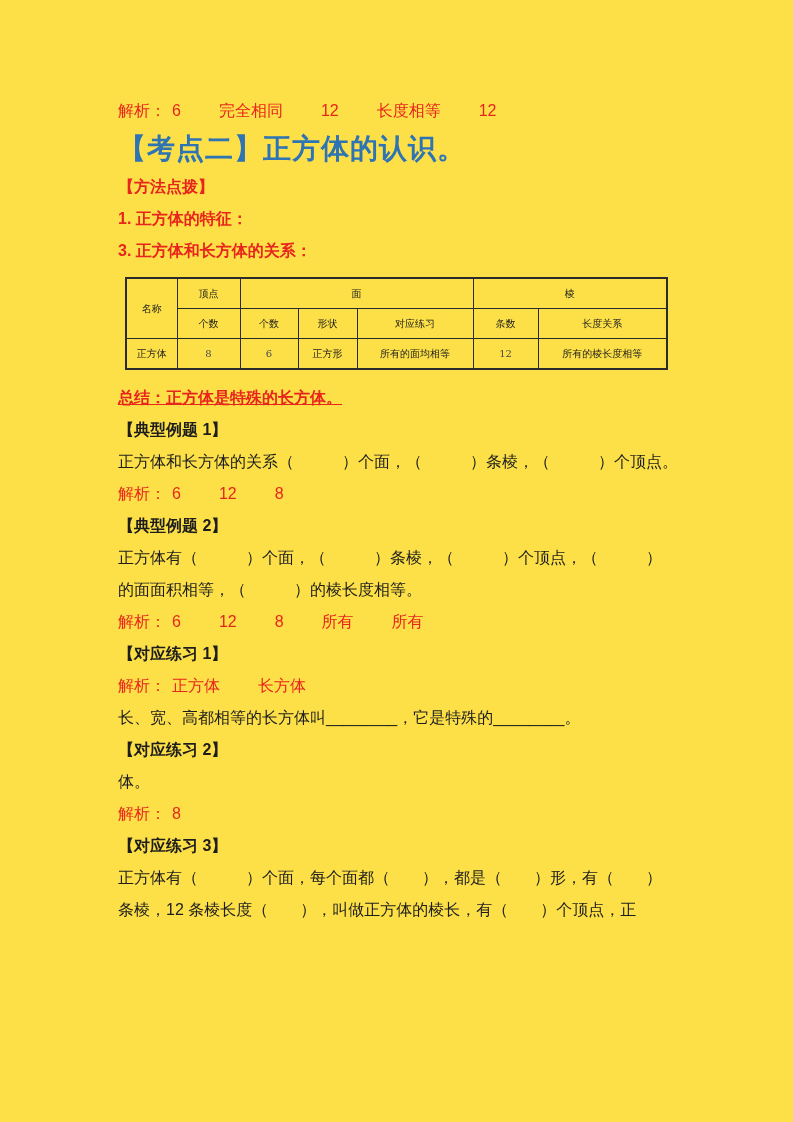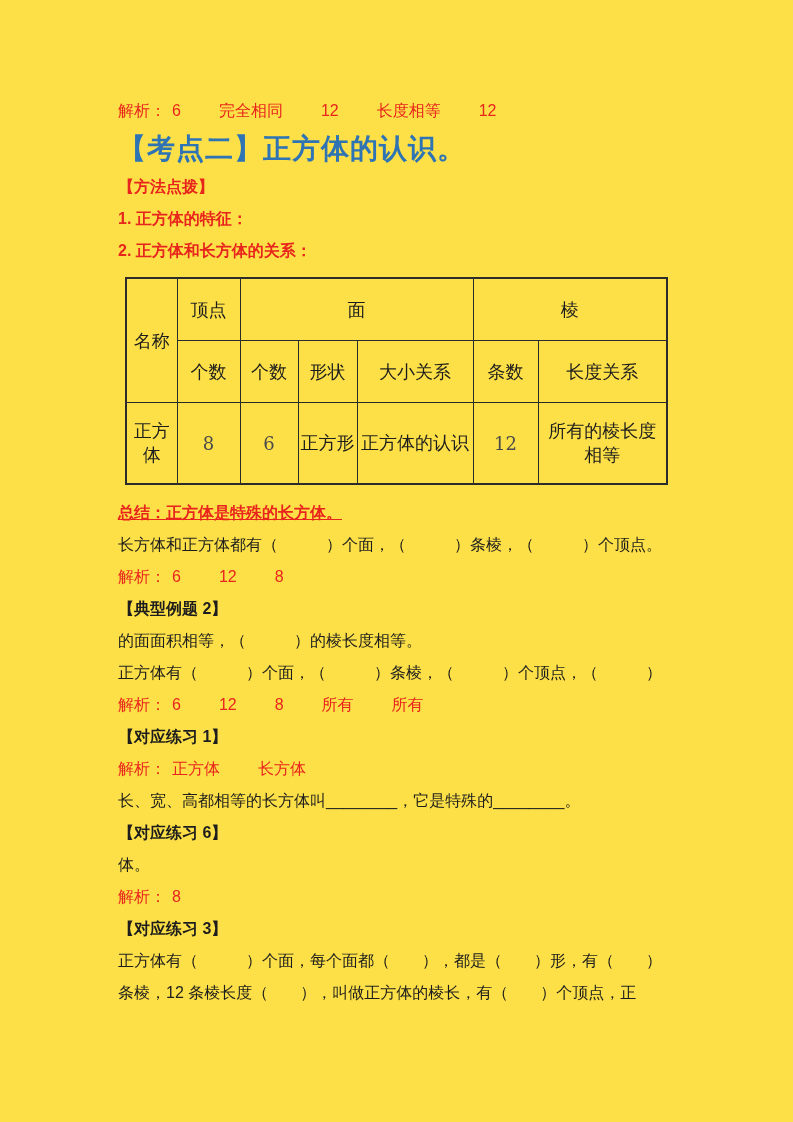--- a/index.html
+++ b/index.html
@@ -16,40 +16,40 @@
     white-space:nowrap;letter-spacing:1px;
   }
   .ans .item{margin-right:38px;}
   .ans .label{margin-right:6px;}
   table.cmp{
     border-collapse:collapse;table-layout:fixed;margin:10px 0 0 7px;
     border:2px solid #2b2b2b;
   }
   table.cmp td{
     border:1px solid #2b2b2b;text-align:center;vertical-align:middle;
-    font-size:18px;height:29px;padding:16px 2px;overflow:hidden;
+    font-size:10px;height:29px;padding:0 2px;overflow:hidden;
   }
   td.num{font-family:"DejaVu Serif","Liberation Serif",serif;color:#4a4a4a;font-size:13px;}
   .summary{margin-top:12px;text-decoration:underline;}
 </style>
 </head>
 <body>
 
 <div class="page">
   <div class="content">
 
     <div class="line red ans">
       <span class="label">解析：</span><span class="item">6</span><span class="item">完全相同</span><span class="item">12</span><span class="item">长度相等</span><span class="item">12</span>
     </div>
 
     <div class="kaodian">【考点二】正方体的认识。</div>
 
     <div class="line red bold">【方法点拨】</div>
     <div class="line red bold">1. 正方体的特征：</div>
-    <div class="line red bold">2. 正方体和长方体的关系：</div>
+    <div class="line red bold">3. 正方体和长方体的关系：</div>
 
     <table class="cmp">
       <colgroup>
         <col style="width:51px">
           <col style="width:63px">
           <col style="width:58px">
         <col style="width:59px">
           <col style="width:116px">
           <col style="width:65px">
           <col style="width:129px">
@@ -58,57 +58,58 @@
           <tr>
         <td rowspan="2">名称</td>
         <td>顶点</td>
         <td colspan="3">面</td>
         <td colspan="2">棱</td>
       </tr>
       <tr>
         <td>个数</td>
         <td>个数</td>
         <td>形状</td>
-        <td>大小关系</td>
+        <td>对应练习</td>
         <td>条数</td>
         <td>长度关系</td>
       </tr>
       <tr>
         <td>正方体</td>
         <td class="num">8</td>
         <td class="num">6</td>
         <td>正方形</td>
-        <td>正方体的认识</td>
+        <td>所有的面均相等</td>
         <td class="num">12</td>
         <td>所有的棱长度相等</td>
       </tr>
     </tbody>
       </table>
 
     <div class="line red bold summary">总结：正方体是特殊的长方体。</div>
 
-    <div class="line">长方体和正方体都有（　　　）个面，（　　　）条棱，（　　　）个顶点。</div>
+    <div class="line bold">【典型例题 1】</div>
+    <div class="line">正方体和长方体的关系（　　　）个面，（　　　）条棱，（　　　）个顶点。</div>
     <div class="line red ans">
       <span class="label">解析：</span><span class="item">6</span><span class="item">12</span><span class="item">8</span>
     </div>
 
     <div class="line bold">【典型例题 2】</div>
+    <div class="line">正方体有（　　　）个面，（　　　）条棱，（　　　）个顶点，（　　　）</div>
     <div class="line">的面面积相等，（　　　）的棱长度相等。</div>
-    <div class="line">正方体有（　　　）个面，（　　　）条棱，（　　　）个顶点，（　　　）</div>
     <div class="line red ans">
       <span class="label">解析：</span><span class="item">6</span><span class="item">12</span><span class="item">8</span><span class="item">所有</span><span class="item">所有</span>
     </div>
 
     <div class="line bold">【对应练习 1】</div>
     <div class="line red ans">
       <span class="label">解析：</span><span class="item">正方体</span><span class="item">长方体</span>
     </div>
     <div class="line">长、宽、高都相等的长方体叫________，它是特殊的________。</div>
 
-    <div class="line bold">【对应练习 6】</div>
+    <div class="line bold">【对应练习 2】</div>
     <div class="line">体。</div>
     <div class="line red ans">
       <span class="label">解析：</span><span class="item">8</span>
     </div>
 
     <div class="line bold">【对应练习 3】</div>
     <div class="line">正方体有（　　　）个面，每个面都（　　），都是（　　）形，有（　　）</div>
     <div class="line">条棱，12 条棱长度（　　），叫做正方体的棱长，有（　　）个顶点，正</div>
 
   </div>

